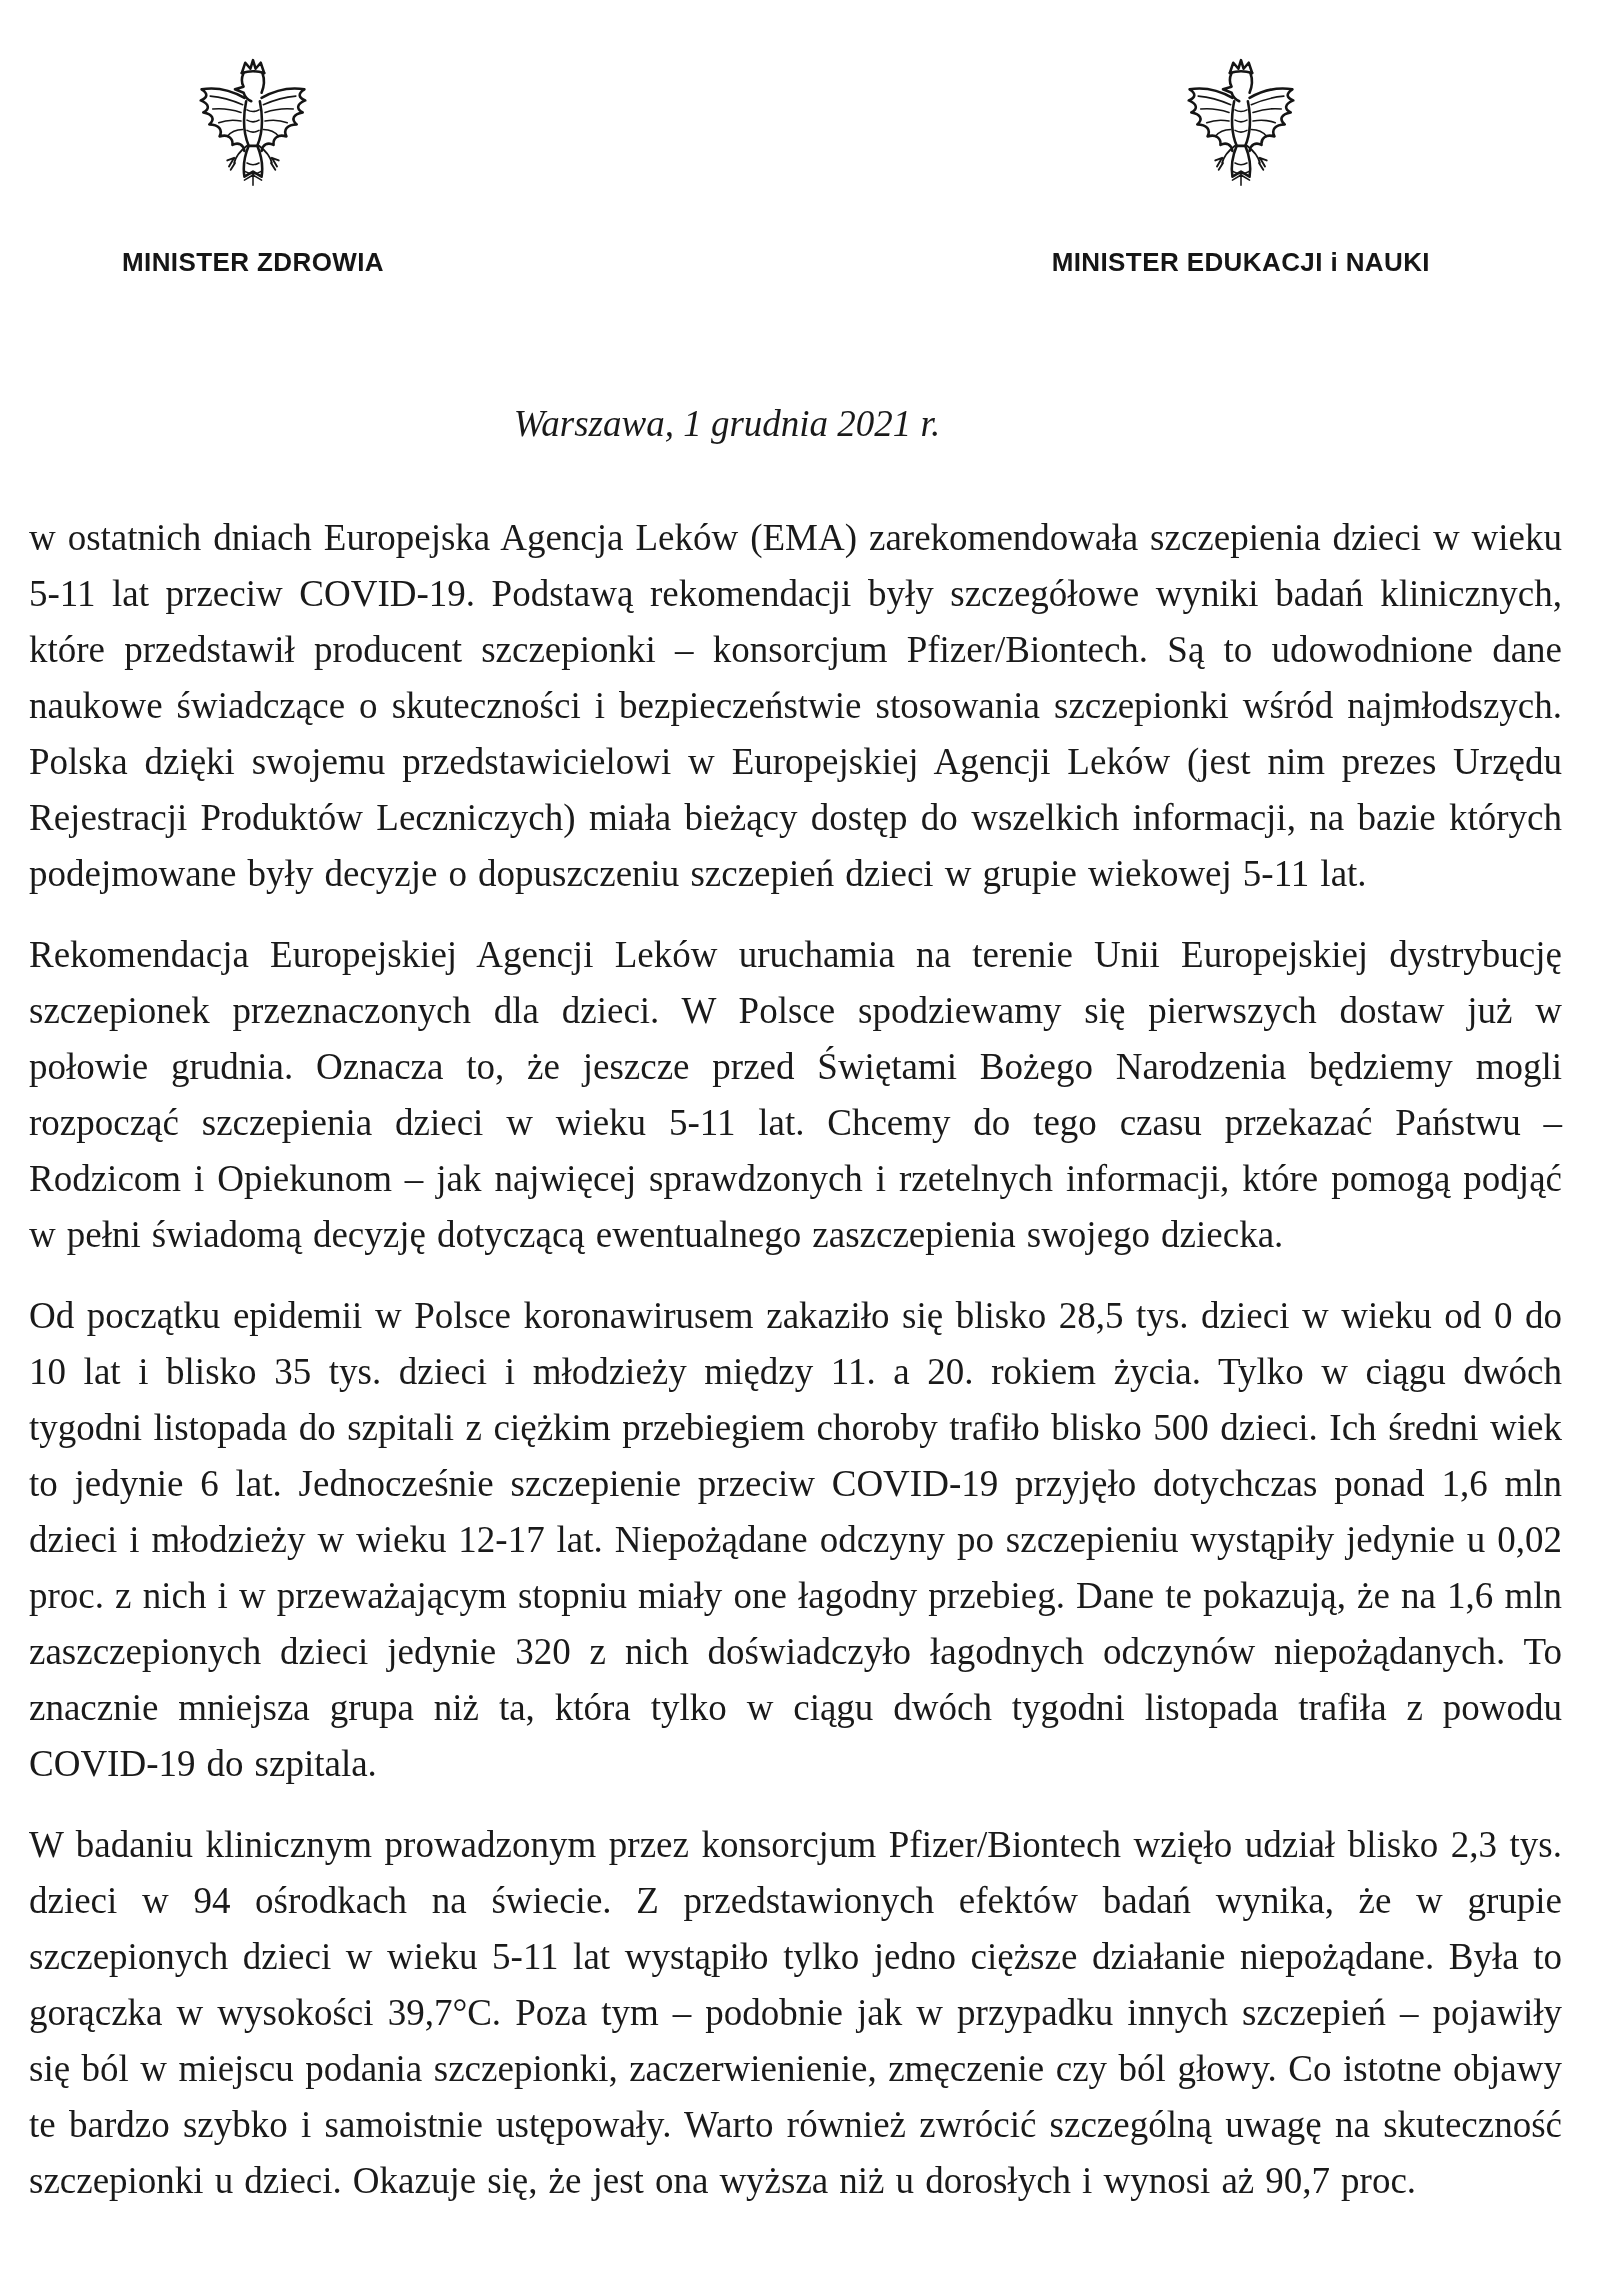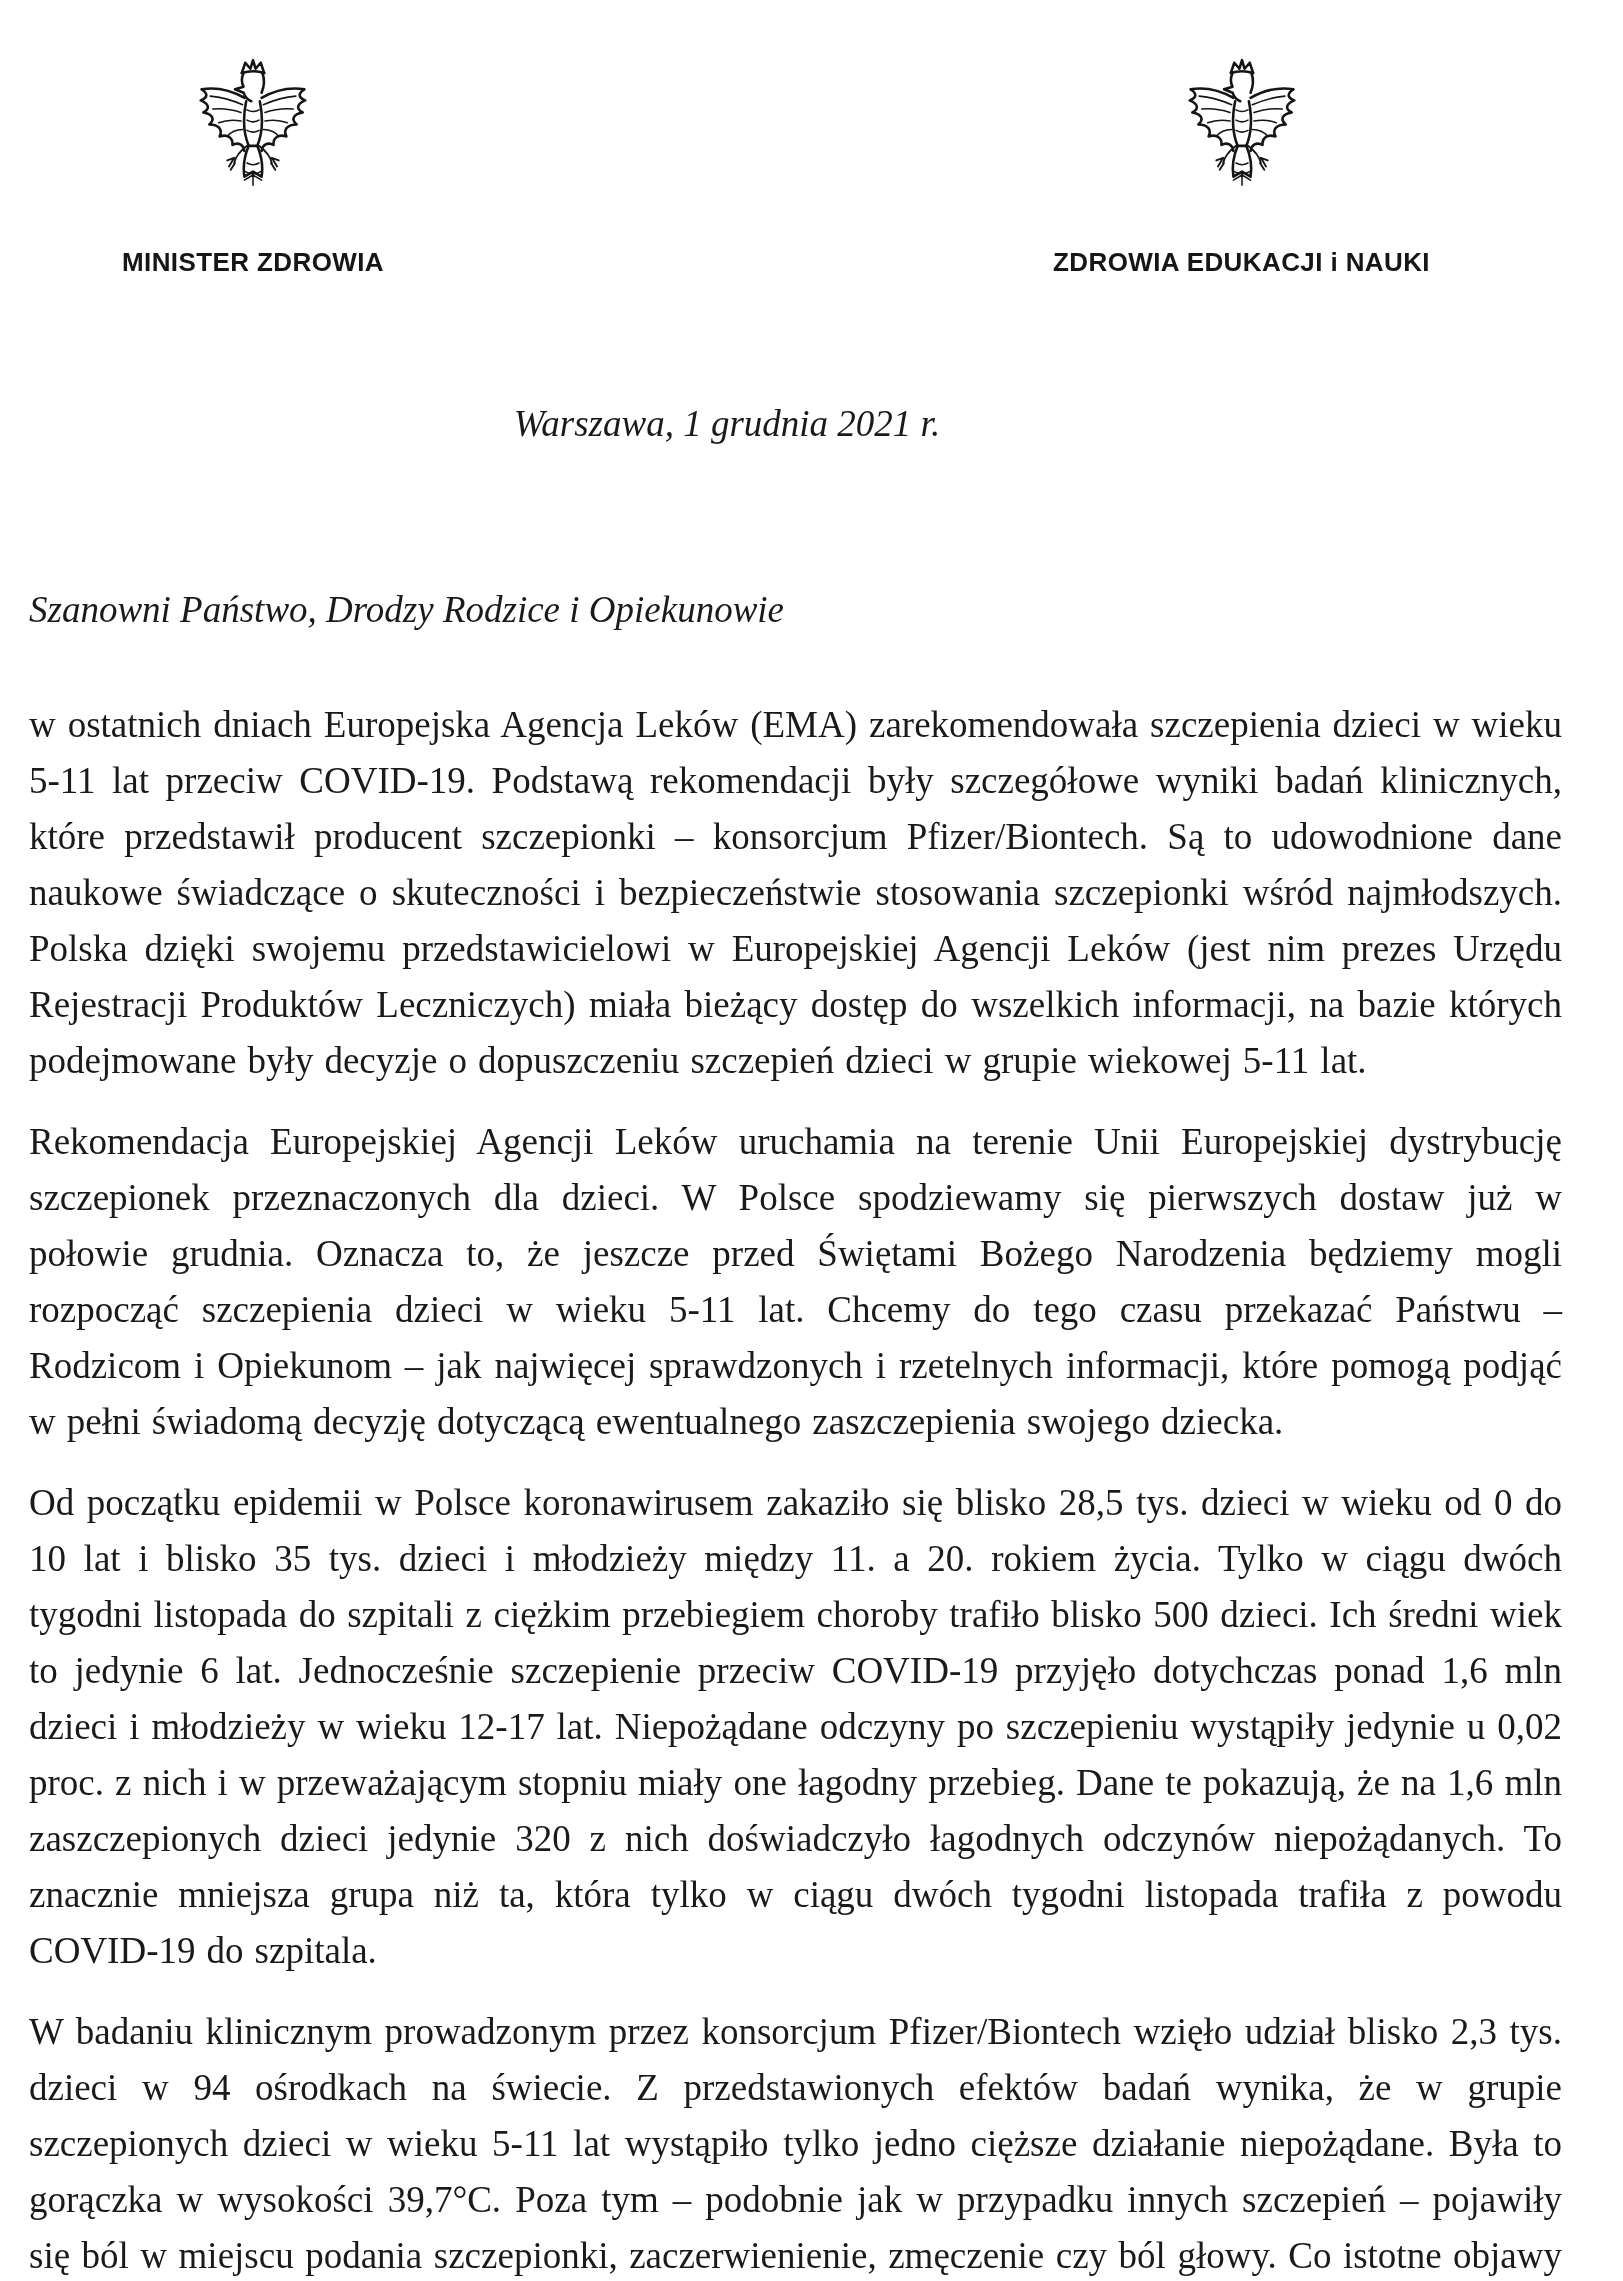--- a/index.html
+++ b/index.html
@@ -119,28 +119,27 @@
             <path d="M82 83 C90 83 96 86 100 91"></path>
           </g>
           <path d="M62 50 C58 70 59 88 65 102 L75 102 C81 88 82 70 78 50"></path>
           <path d="M63 60 Q70 64 77 60 M63 72 Q70 76 77 72 M63 84 Q70 88 77 84" stroke-width="1.8"></path>
           <path d="M63 102 C55 108 50 114 48 122 M48 116 L40 119 M48 116 L42 126 M49 122 L44 130" stroke-width="2.2"></path>
           <path d="M77 102 C85 108 90 114 92 122 M92 116 L100 119 M92 116 L98 126 M91 122 L96 130" stroke-width="2.2"></path>
           <path d="M65 102 C60 114 58 126 60 138 L70 132 L80 138 C82 126 80 114 75 102"></path>
           <path d="M63 122 Q70 126 77 122 M61 132 Q70 137 79 132 M60 142 L70 136 L80 142 M70 136 L70 148" stroke-width="1.8"></path>
         </g>
       </svg>
-      <div class="ministry-label">ZDROWIA EDUKACJI i NAUKI</div>
+      <div class="ministry-label">MINISTER EDUKACJI i NAUKI</div>
     </div>
 
   </div>
 
   <div class="date-line">Warszawa, 1 grudnia 2021 r.</div>
 
-  <div class="salutation">Szanowni Państwo, Drodzy Rodzice i Opiekunowie</div>
 
   <div class="body-text">
     <p class="para">w ostatnich dniach Europejska Agencja Leków (EMA) zarekomendowała szczepienia dzieci w wieku 5-11 lat przeciw COVID-19. Podstawą rekomendacji były szczegółowe wyniki badań klinicznych, które przedstawił producent szczepionki – konsorcjum Pfizer/Biontech. Są to udowodnione dane naukowe świadczące o skuteczności i bezpieczeństwie stosowania szczepionki wśród najmłodszych. Polska dzięki swojemu przedstawicielowi w Europejskiej Agencji Leków (jest nim prezes Urzędu Rejestracji Produktów Leczniczych) miała bieżący dostęp do wszelkich informacji, na bazie których podejmowane były decyzje o dopuszczeniu szczepień dzieci w grupie wiekowej 5-11 lat.</p>
     <p class="para">Rekomendacja Europejskiej Agencji Leków uruchamia na terenie Unii Europejskiej dystrybucję szczepionek przeznaczonych dla dzieci. W Polsce spodziewamy się pierwszych dostaw już w połowie grudnia. Oznacza to, że jeszcze przed Świętami Bożego Narodzenia będziemy mogli rozpocząć szczepienia dzieci w wieku 5-11 lat. Chcemy do tego czasu przekazać Państwu – Rodzicom i Opiekunom – jak najwięcej sprawdzonych i rzetelnych informacji, które pomogą podjąć w pełni świadomą decyzję dotyczącą ewentualnego zaszczepienia swojego dziecka.</p>
     <p class="para">Od początku epidemii w Polsce koronawirusem zakaziło się blisko 28,5 tys. dzieci w wieku od 0 do 10 lat i blisko 35 tys. dzieci i młodzieży między 11. a 20. rokiem życia. Tylko w ciągu dwóch tygodni listopada do szpitali z ciężkim przebiegiem choroby trafiło blisko 500 dzieci. Ich średni wiek to jedynie 6 lat. Jednocześnie szczepienie przeciw COVID-19 przyjęło dotychczas ponad 1,6 mln dzieci i młodzieży w wieku 12-17 lat. Niepożądane odczyny po szczepieniu wystąpiły jedynie u 0,02 proc. z nich i w przeważającym stopniu miały one łagodny przebieg. Dane te pokazują, że na 1,6 mln zaszczepionych dzieci jedynie 320 z nich doświadczyło łagodnych odczynów niepożądanych. To znacznie mniejsza grupa niż ta, która tylko w ciągu dwóch tygodni listopada trafiła z powodu COVID-19 do szpitala.</p>
     <p class="para">W badaniu klinicznym prowadzonym przez konsorcjum Pfizer/Biontech wzięło udział blisko 2,3 tys. dzieci w 94 ośrodkach na świecie. Z przedstawionych efektów badań wynika, że w grupie szczepionych dzieci w wieku 5-11 lat wystąpiło tylko jedno cięższe działanie niepożądane. Była to gorączka w wysokości 39,7°C. Poza tym – podobnie jak w przypadku innych szczepień – pojawiły się ból w miejscu podania szczepionki, zaczerwienienie, zmęczenie czy ból głowy. Co istotne objawy te bardzo szybko i samoistnie ustępowały. Warto również zwrócić szczególną uwagę na skuteczność szczepionki u dzieci. Okazuje się, że jest ona wyższa niż u dorosłych i wynosi aż 90,7 proc.</p>
   </div>
 
 </div>
 

